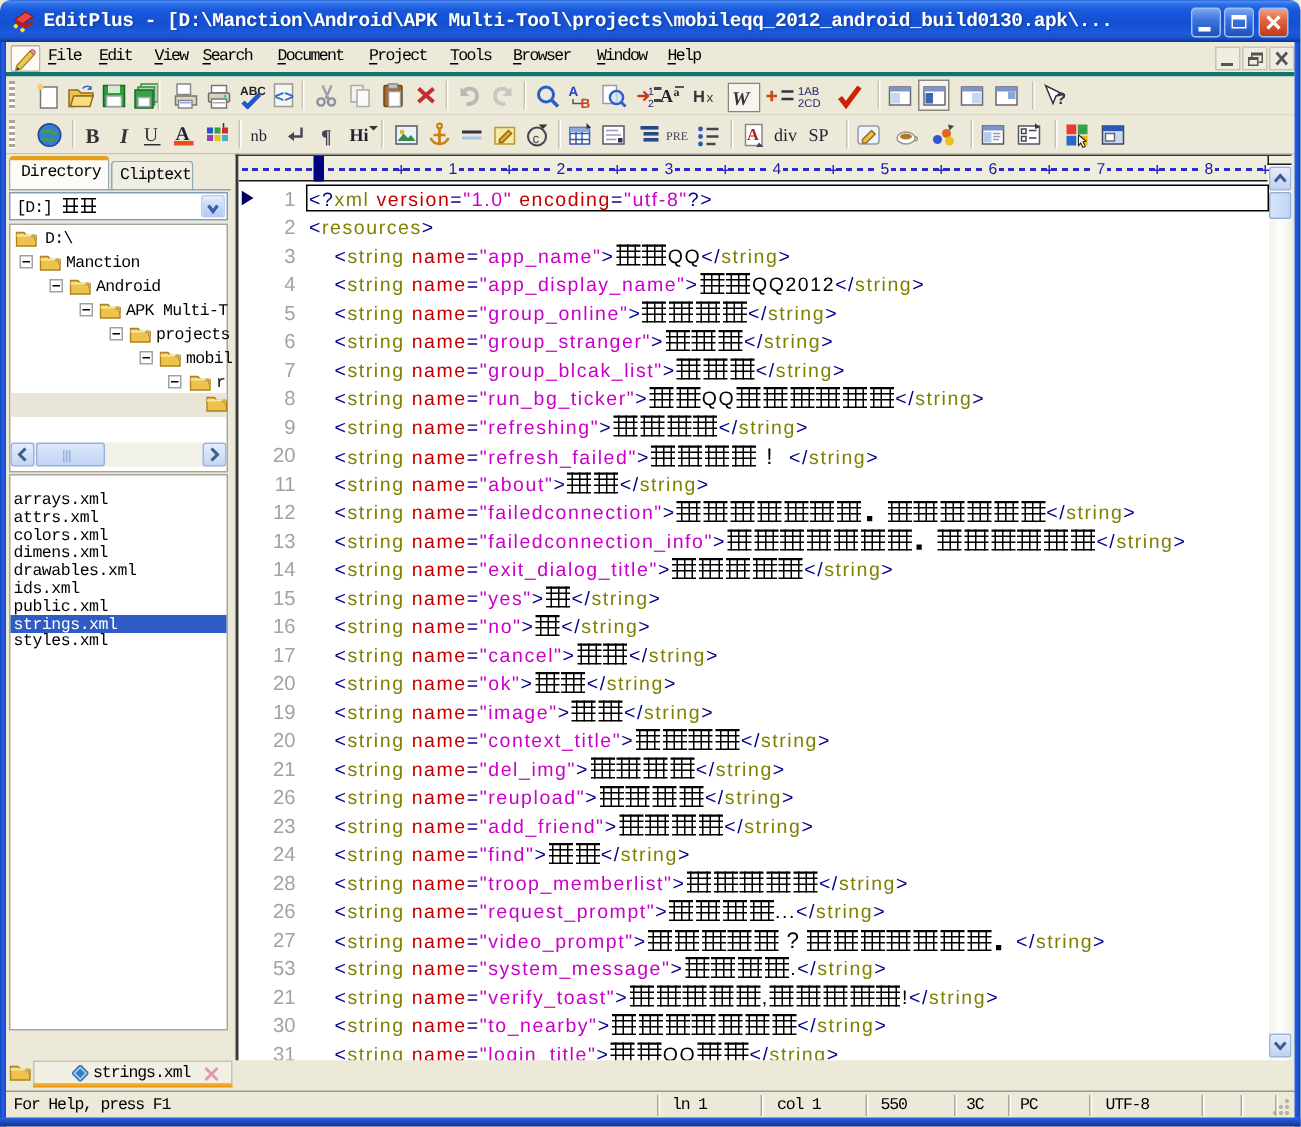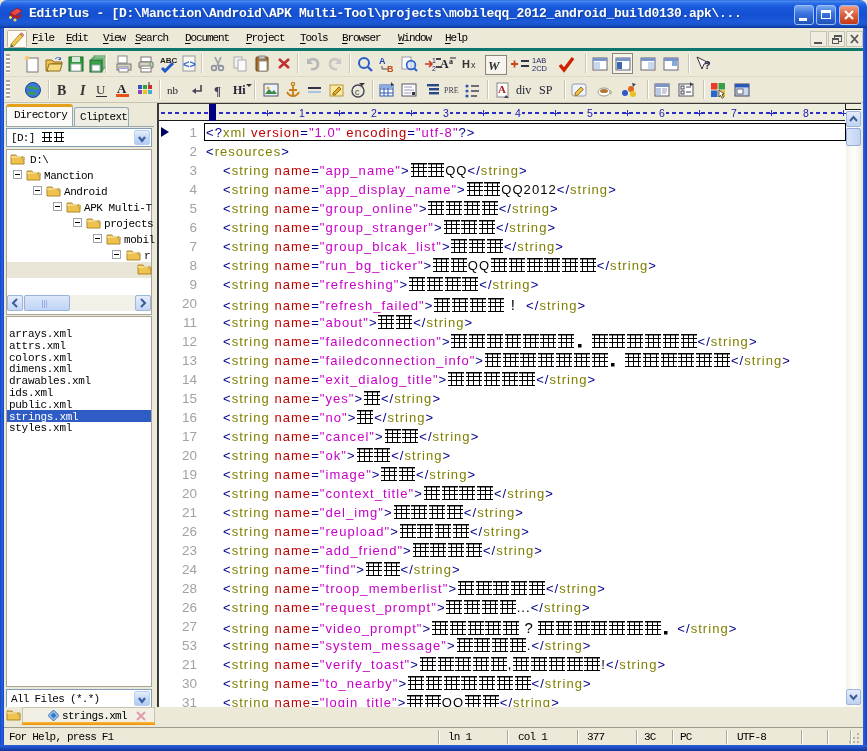--- a/index.html
+++ b/index.html
@@ -651,28 +651,20 @@
       <div class="fi" style="left:5px;top:225px">arrays.xml</div>
       <div class="fi" style="left:5px;top:237px">attrs.xml</div>
       <div class="fi" style="left:5px;top:249px">colors.xml</div>
       <div class="fi" style="left:5px;top:260px">dimens.xml</div>
       <div class="fi" style="left:5px;top:272px">drawables.xml</div>
       <div class="fi" style="left:5px;top:284px">ids.xml</div>
       <div class="fi" style="left:5px;top:296px">public.xml</div>
       <div class="abs" style="left:3px;top:307px;width:144px;height:12px;background:#2F5BC4"></div>
       <div class="fi" style="left:5px;top:308px;color:#fff">strings.xml</div>
       <div class="fi" style="left:5px;top:319px">styles.xml</div>
-      <div class="combo" style="left:2px;top:586px;width:146px;height:19px">
-        <span style="position:absolute;left:4px;top:3px">All Files (*.*)</span>
-        <div class="cbtn">
-          <svg width="14" height="15" style="position:absolute;left:0;top:1px">
-            <path d="M4 5l3 4 3-4" stroke="#3A5FA8" stroke-width="2.2" fill="none"></path>
-          </svg>
-        </div>
-      </div>
     </div>
 <div id="ed" class="abs">
       <div id="ruler">
         <div class="dash"></div>
         <span class="d" style="left:139px">1</span>
         <span class="d" style="left:211px">2</span>
         <span class="d" style="left:283px">3</span>
         <span class="d" style="left:355px">4</span>
         <span class="d" style="left:427px">5</span>
         <span class="d" style="left:499px">6</span>
@@ -794,21 +786,21 @@
         <svg width="10" height="10" viewBox="0 0 10 10">
           <path d="M1 1l8 8M9 1L1 9" stroke="#E09CA8" stroke-width="2"></path>
         </svg>
       </div>
 <div class="abs" style="left:18px;top:15px;width:133px;height:3px;background:linear-gradient(180deg,#FFB838,#E8920A)"></div>
     </div>
 <div id="status" class="abs">
       <div class="abs" style="left:5px;top:3px">For Help, press F1</div>
       <div class="abs" style="left:444px;top:3px">ln 1</div>
       <div class="abs" style="left:514px;top:3px">col 1</div>
-      <div class="abs" style="left:583px;top:3px">377</div>
+      <div class="abs" style="left:583px;top:3px">550</div>
       <div class="abs" style="left:640px;top:3px">3C</div>
       <div class="abs" style="left:676px;top:3px">PC</div>
       <div class="abs" style="left:733px;top:3px">UTF-8</div>
       <div class="sp" style="left:434px"></div>
       <div class="sp" style="left:503px"></div>
       <div class="sp" style="left:573px"></div>
       <div class="sp" style="left:632px"></div>
       <div class="sp" style="left:668px"></div>
       <div class="sp" style="left:722px"></div>
       <div class="sp" style="left:797px"></div>

